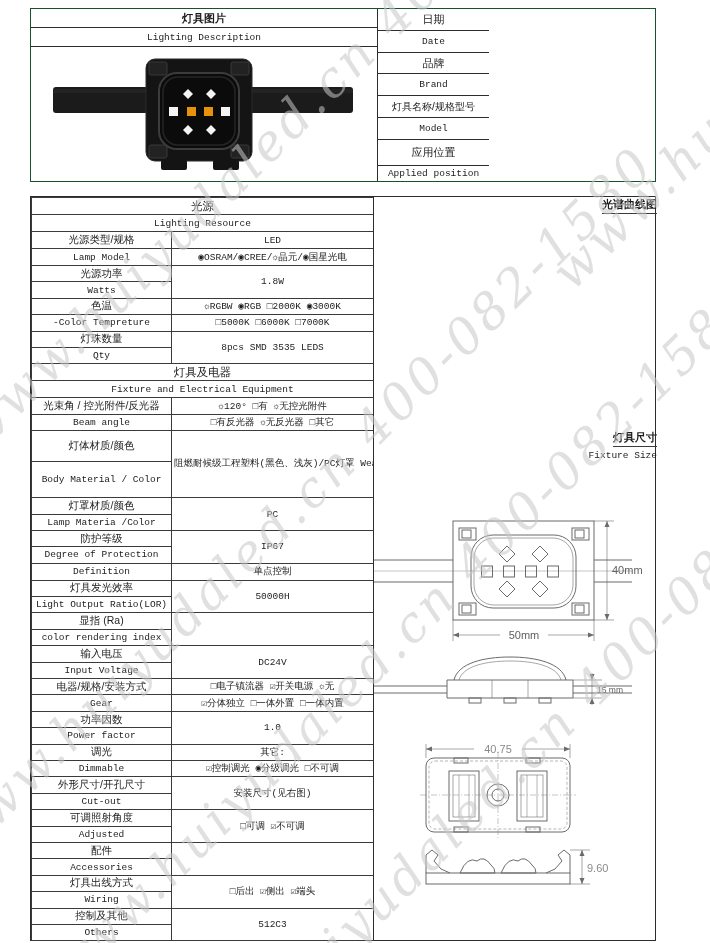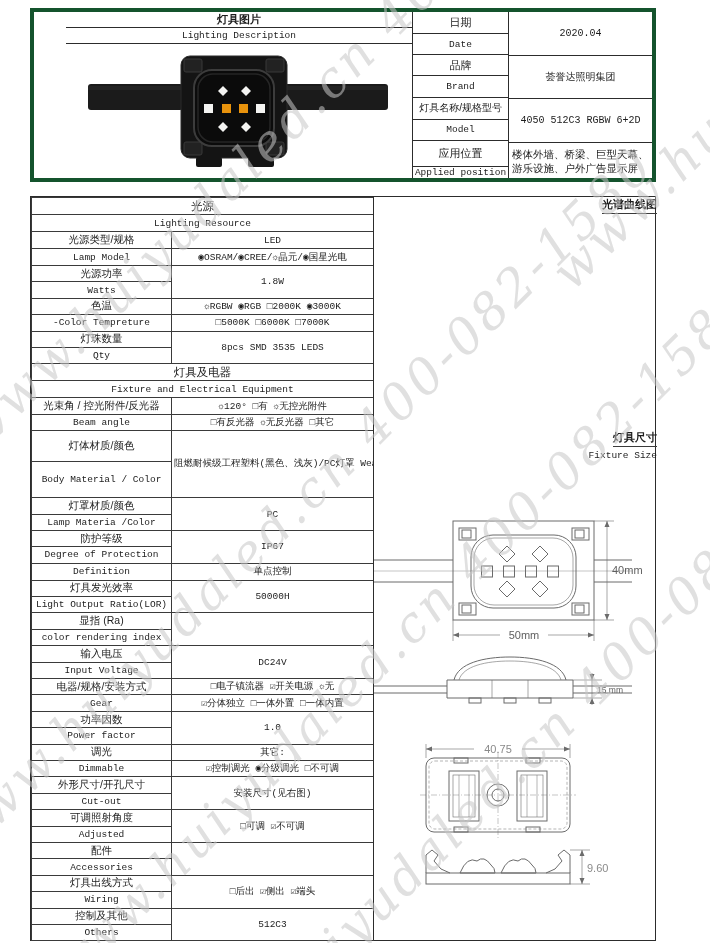--- a/index.html
+++ b/index.html
@@ -7,22 +7,22 @@
         font-family:"Liberation Sans","DejaVu Sans",sans-serif;color:#1c1c1c;}
   
   .wm{position:absolute;white-space:nowrap;font-family:"DejaVu Serif",serif;font-style:italic;
       font-size:50px;letter-spacing:4px;color:#c7c7c7;opacity:.55;transform:rotate(-45deg);
       transform-origin:0 0;pointer-events:none;z-index:6;}
   .zh{font-size:11px;}
   .en{font-family:"Liberation Mono","DejaVu Sans Mono",monospace;font-size:9.5px;}
   .bold{font-weight:bold;}
   .cc{display:flex;align-items:center;justify-content:center;text-align:center;}
   
-  #top-table{position:absolute;left:30px;top:8px;width:626px;height:174px;border:4px solid #14532d;
-             display:flex;box-sizing:border-box;z-index:2;background:transparent;padding-left:32px;}
+  #top-table{position:absolute;left:30px;top:8px;width:626px;height:174px;border:1px solid #14532d;
+             display:flex;box-sizing:border-box;z-index:2;background:transparent;}
   .tt-left{width:346px;display:flex;flex-direction:column;box-sizing:border-box;}
   .tt-h1{height:22px;border-bottom:1px solid #2c2c2c;}
   .tt-h2{height:22px;border-bottom:1px solid #2c2c2c;}
   .tt-photo{flex:1;position:relative;}
   .tt-labels{width:112px;border-left:1px solid #2c2c2c;display:flex;flex-direction:column;box-sizing:border-box;}
   .tt-values{width:168px;border-left:1px solid #2c2c2c;display:flex;flex-direction:column;box-sizing:border-box;}
   .tt-cell{border-bottom:1px solid #2c2c2c;box-sizing:border-box;}
   .tt-cell:last-child{border-bottom:none;}
   .tt-val{border-bottom:1px solid #2c2c2c;box-sizing:border-box;font-family:"Liberation Mono","DejaVu Sans Mono",monospace;font-size:10px;padding:1px 3px;}
   .tt-val:last-child{border-bottom:none;}
@@ -101,26 +101,20 @@
     <div class="tt-labels">
       <div class="tt-cell zh cc" style="height:22px">日期</div>
       <div class="tt-cell en cc" style="height:22px">Date</div>
       <div class="tt-cell zh cc" style="height:21px">品牌</div>
       <div class="tt-cell en cc" style="height:22px">Brand</div>
       <div class="tt-cell zh cc" style="height:22px;font-size:10px">灯具名称/规格型号</div>
       <div class="tt-cell en cc" style="height:22px">Model</div>
       <div class="tt-cell zh cc" style="height:26px">应用位置</div>
       <div class="tt-cell en cc" style="flex:1">Applied position</div>
     </div>
-    <div class="tt-values">
-      <div class="tt-val cc" style="height:44px">2020.04</div>
-      <div class="tt-val cc zh" style="height:43px;font-family:'Liberation Sans',sans-serif">荟誉达照明集团</div>
-      <div class="tt-val cc" style="height:44px">4050 512C3 RGBW 6+2D</div>
-      <div class="tt-val zh" style="flex:1;display:flex;align-items:center;line-height:14px;white-space:normal;font-family:'Liberation Sans',sans-serif;font-size:10.5px">楼体外墙、桥梁、巨型天幕、游乐设施、户外广告显示屏</div>
-    </div>
   </div>
 
   <div id="main-table">
     <div id="spec-wrap">
       <table class="spec">
         <colgroup>
             <col style="width:140px">
             <col style="width:202px">
           </colgroup>
         <tbody id="spec-body">

